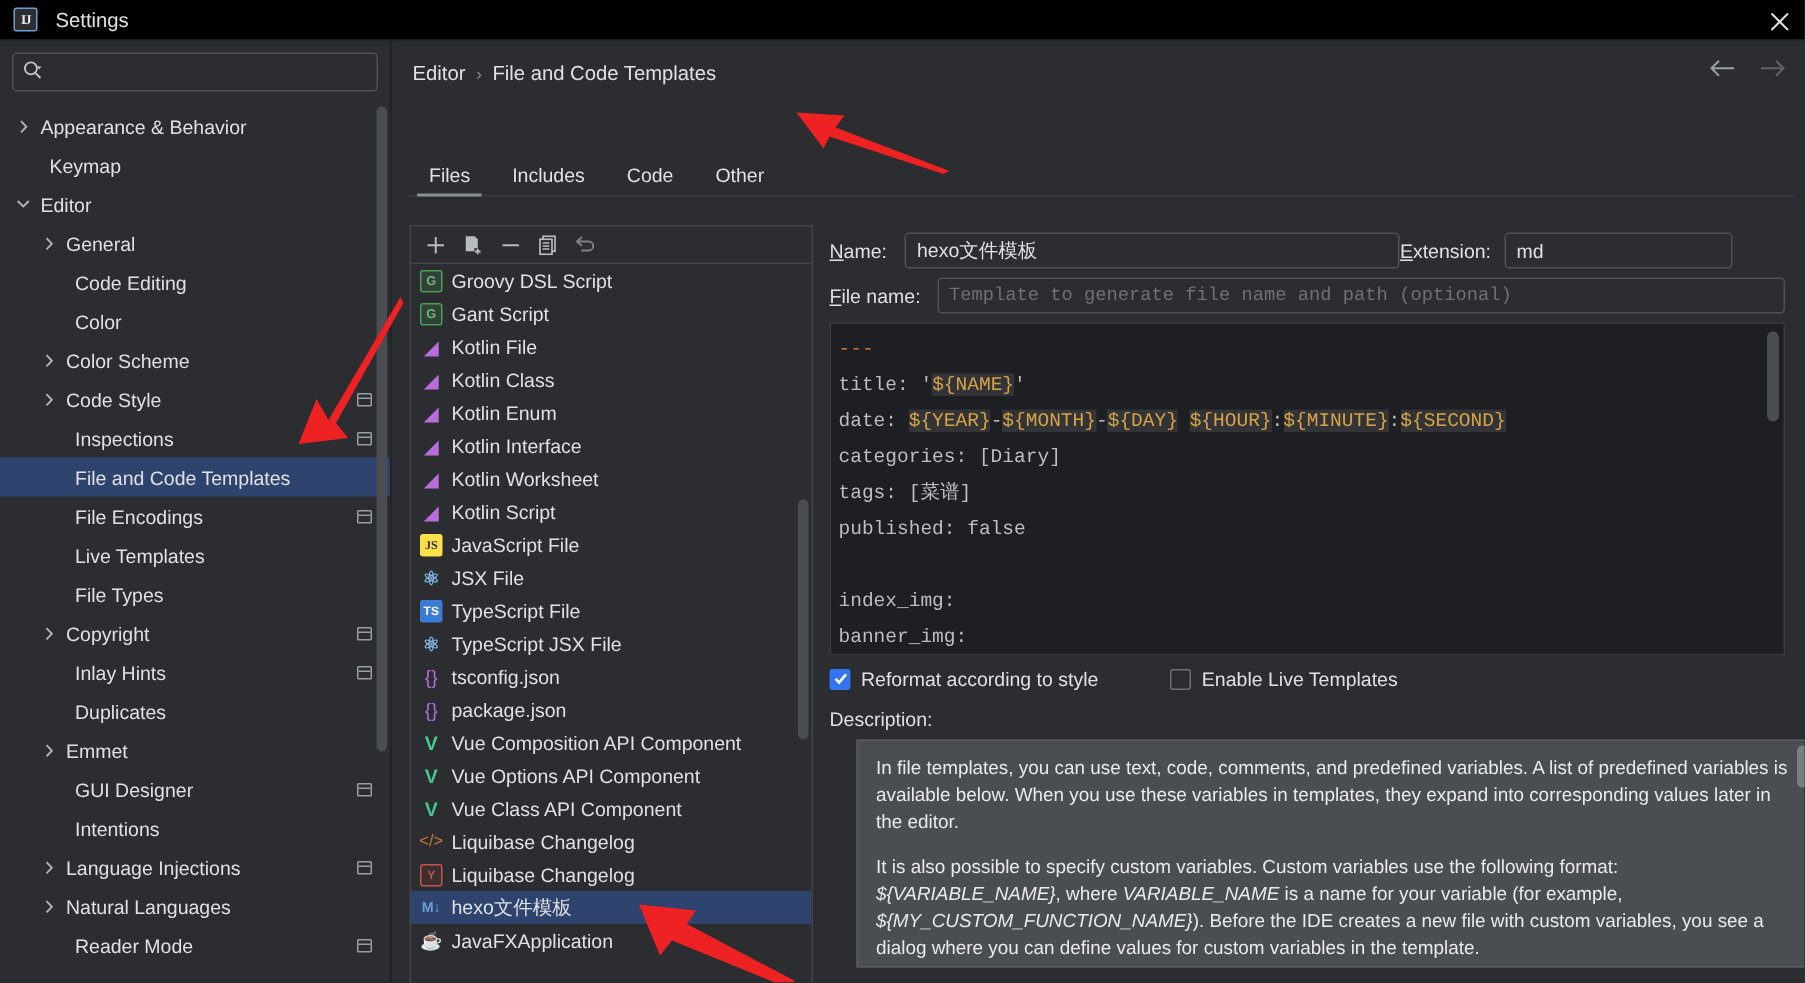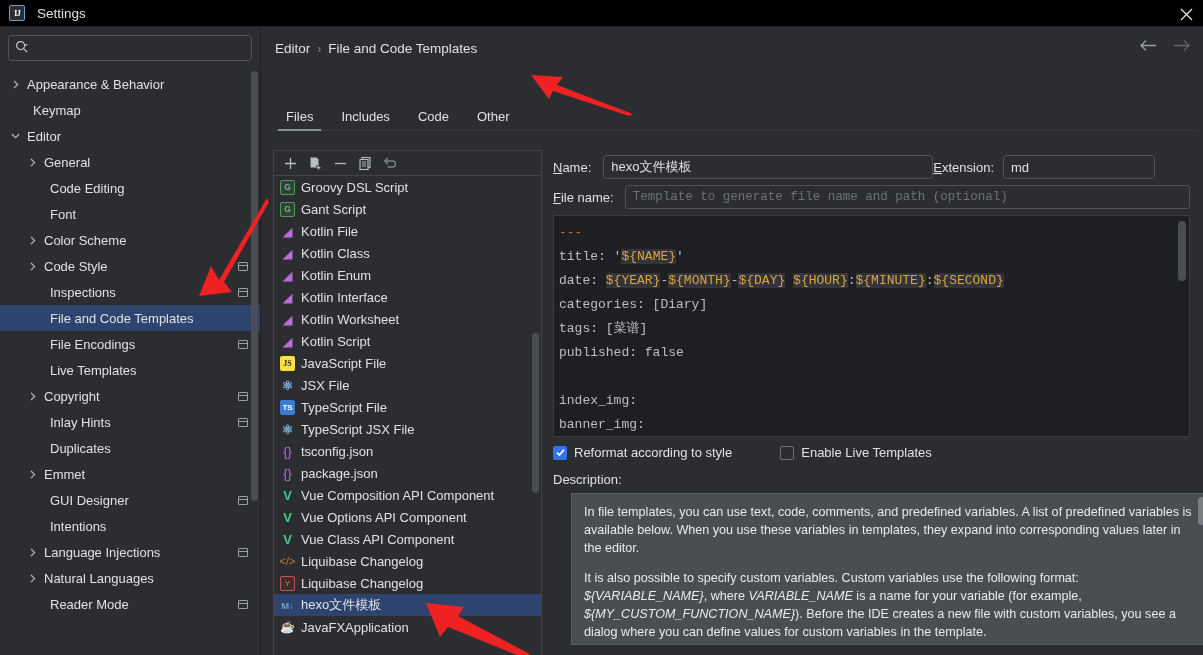--- a/index.html
+++ b/index.html
@@ -305,21 +305,21 @@
             <svg width="6" height="9" viewBox="0 0 6 9">
               <path d="M1 0.8 L4.6 4.5 L1 8.2" stroke="#b4b8bf" stroke-width="1.2" fill="none"></path>
             </svg>
           </span>
           <span class="label">General</span>
         </div>
         <div class="tree-item lvl1 noarrow">
           <span class="label">Code Editing</span>
         </div>
         <div class="tree-item lvl1 noarrow">
-          <span class="label">Font</span>
+          <span class="label">Color</span>
         </div>
         <div class="tree-item lvl1">
           <span class="chev">
             <svg width="6" height="9" viewBox="0 0 6 9">
               <path d="M1 0.8 L4.6 4.5 L1 8.2" stroke="#b4b8bf" stroke-width="1.2" fill="none"></path>
             </svg>
           </span>
           <span class="label">Color Scheme</span>
         </div>
         <div class="tree-item lvl1">
@@ -337,20 +337,23 @@
         </div>
         <div class="tree-item lvl1 noarrow selected">
           <span class="label">File and Code Templates</span>
         </div>
         <div class="tree-item lvl1 noarrow">
           <span class="label">File Encodings</span>
           <span class="badge-mod"></span>
         </div>
         <div class="tree-item lvl1 noarrow">
           <span class="label">Live Templates</span>
+        </div>
+        <div class="tree-item lvl1 noarrow">
+          <span class="label">File Types</span>
         </div>
         <div class="tree-item lvl1">
           <span class="chev">
             <svg width="6" height="9" viewBox="0 0 6 9">
               <path d="M1 0.8 L4.6 4.5 L1 8.2" stroke="#b4b8bf" stroke-width="1.2" fill="none"></path>
             </svg>
           </span>
           <span class="label">Copyright</span>
           <span class="badge-mod"></span>
         </div>

